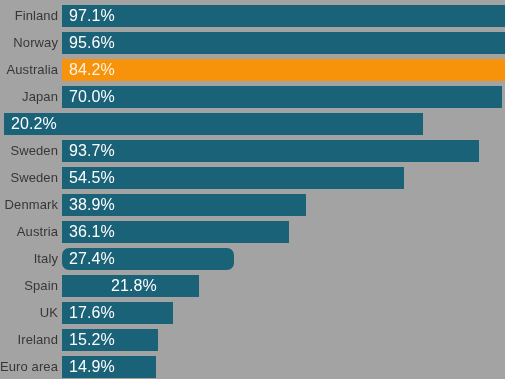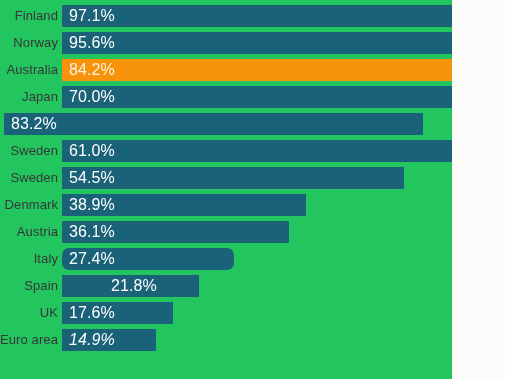--- a/index.html
+++ b/index.html
@@ -9,23 +9,23 @@
   body {
     width: 505px;
     height: 379px;
     overflow: hidden;
     background: #fbfbfa;
     font-family: "Liberation Sans", sans-serif;
   }
 
   #chart-root {
     position: relative;
-    width: 452px;
+    width: 505px;
     height: 379px;
-    background: #22c55e;
+    background: #a3a3a3;
     overflow: hidden;
   }
 
   .bar-rows {
     position: absolute;
     left: 0;
     top: 5px;
     width: 505px;
   }
 
@@ -117,29 +117,29 @@
         <div class="cat-label">Japan</div>
         <div class="bar-track">
           <div class="bar" style="width: 440px;">
             <span class="bar-value">70.0%</span>
           </div>
         </div>
       </div>
       <div class="bar-row">
         <div class="bar-track">
           <div class="bar" style="width: 419px;">
-            <span class="bar-value">83.2%</span>
+            <span class="bar-value">20.2%</span>
           </div>
         </div>
       </div>
       <div class="bar-row">
         <div class="cat-label">Sweden</div>
         <div class="bar-track">
           <div class="bar" style="width: 417px;">
-            <span class="bar-value">61.0%</span>
+            <span class="bar-value">93.7%</span>
           </div>
         </div>
       </div>
       <div class="bar-row">
         <div class="cat-label">Sweden</div>
         <div class="bar-track">
           <div class="bar" style="width: 342px;">
             <span class="bar-value">54.5%</span>
           </div>
         </div>
@@ -178,21 +178,29 @@
       </div>
       <div class="bar-row">
         <div class="cat-label">UK</div>
         <div class="bar-track">
           <div class="bar" style="width: 111px;">
             <span class="bar-value">17.6%</span>
           </div>
         </div>
       </div>
       <div class="bar-row">
+        <div class="cat-label">Ireland</div>
+        <div class="bar-track">
+          <div class="bar" style="width: 96px;">
+            <span class="bar-value">15.2%</span>
+          </div>
+        </div>
+      </div>
+      <div class="bar-row">
         <div class="cat-label">Euro area</div>
         <div class="bar-track">
-          <div class="bar" style="width: 94px; font-style: italic;">
+          <div class="bar" style="width: 94px;">
             <span class="bar-value">14.9%</span>
           </div>
         </div>
       </div>
     </div>
 </div>
 
 </body></html>

